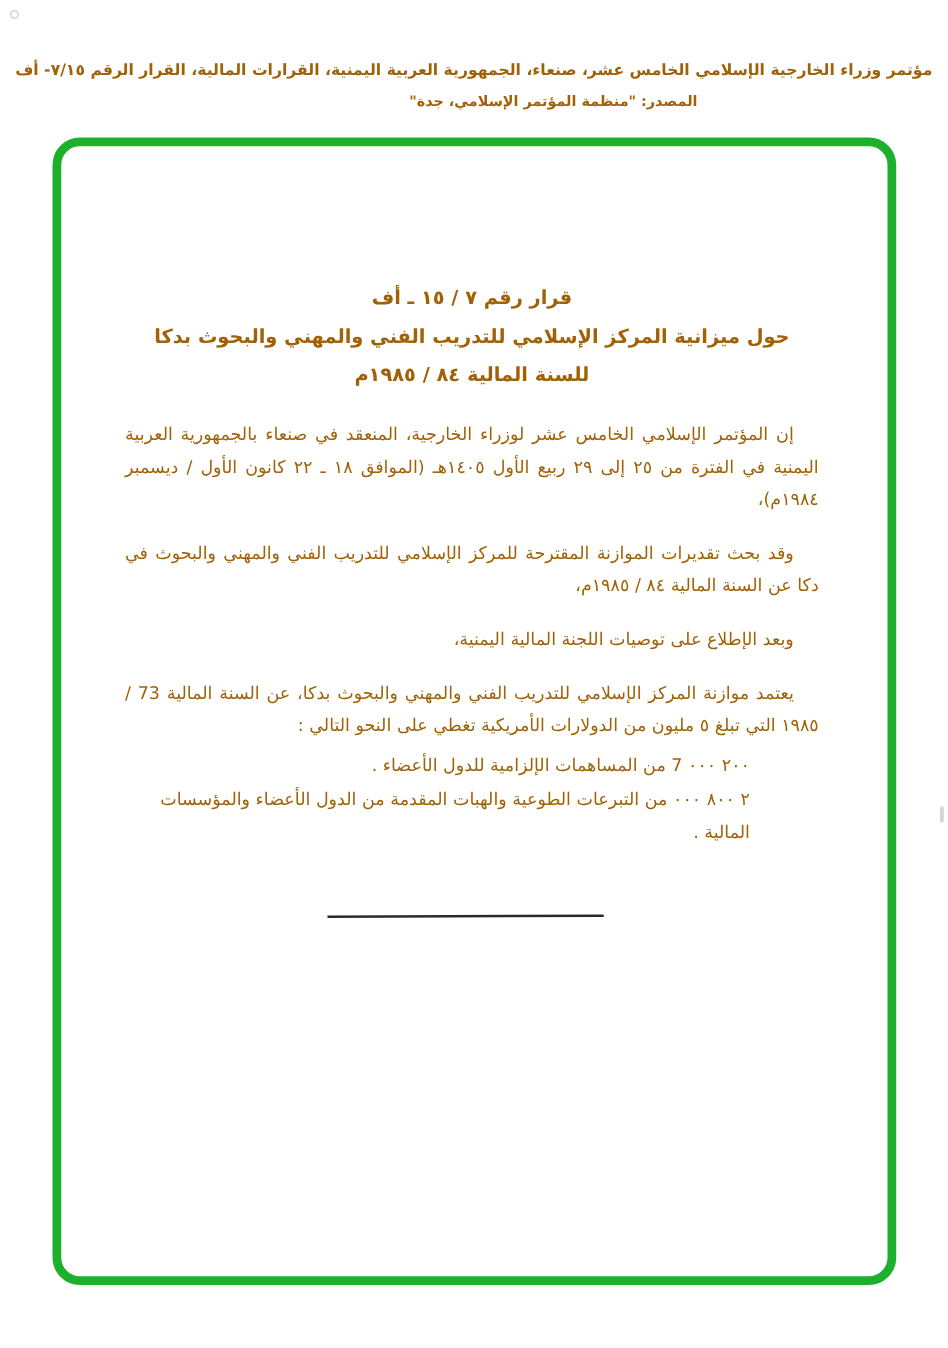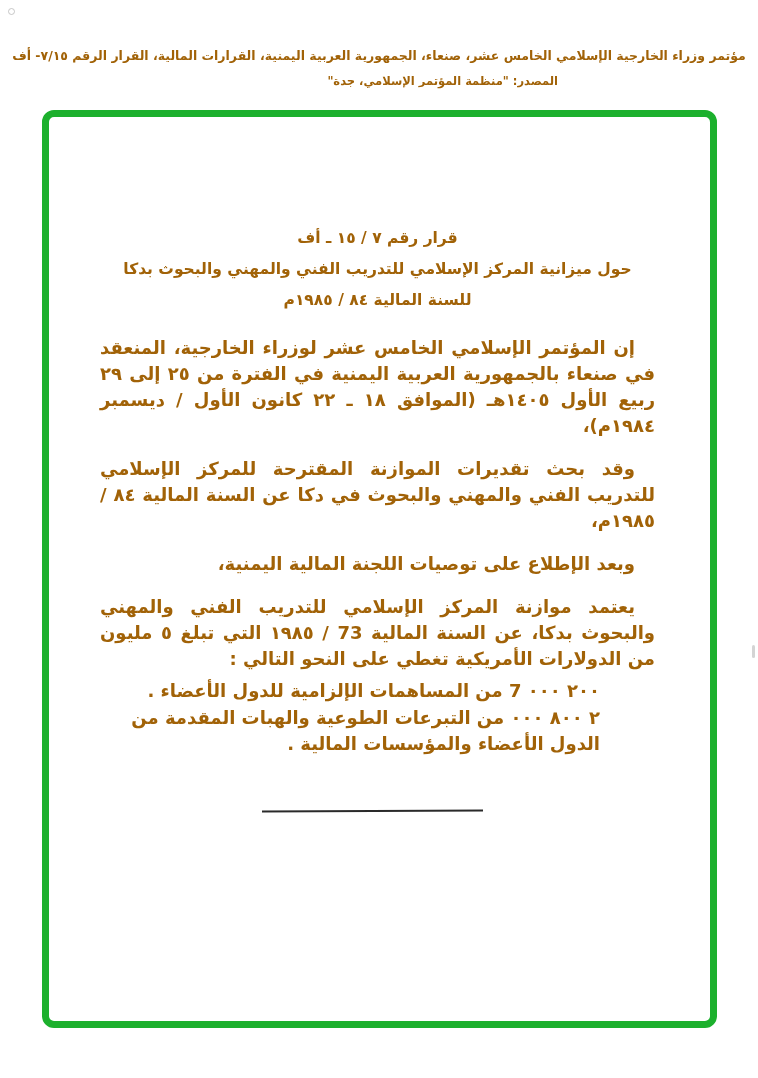--- a/index.html
+++ b/index.html
@@ -32,34 +32,34 @@
     padding-right:200px;
     font-weight:bold;font-size:11.5px;line-height:19px;
     margin-top:6px;
   }
   
   .doc-frame{
     position:absolute;
     left:42px;top:110px;
     width:661px;height:904px;        
     border:7px solid #1cb02d;
-    border-radius:12px;
+    border-radius:22px;
     background:#ffffff;
   }
   .frame-content{
     direction:rtl;
     padding:0 55px 0 51px;           
   }
   .title-block{
     margin-top:106px;
     text-align:center;
     font-weight:bold;
     font-size:15.5px;line-height:31px;
   }
-  .body-text{font-weight:bold;font-size:18px;line-height:26px;letter-spacing:-0.1px;}
+  .body-text{font-weight:normal;font-size:14px;line-height:26px;letter-spacing:-0.1px;}
   .para{
     margin:0 0 17px 0;
     text-align:justify;
     text-indent:20px;
   }
   .para.single{text-align:right;}
   .title-gap{height:19px;}
   .budget-line{
     padding-right:55px;              
     text-align:right;

